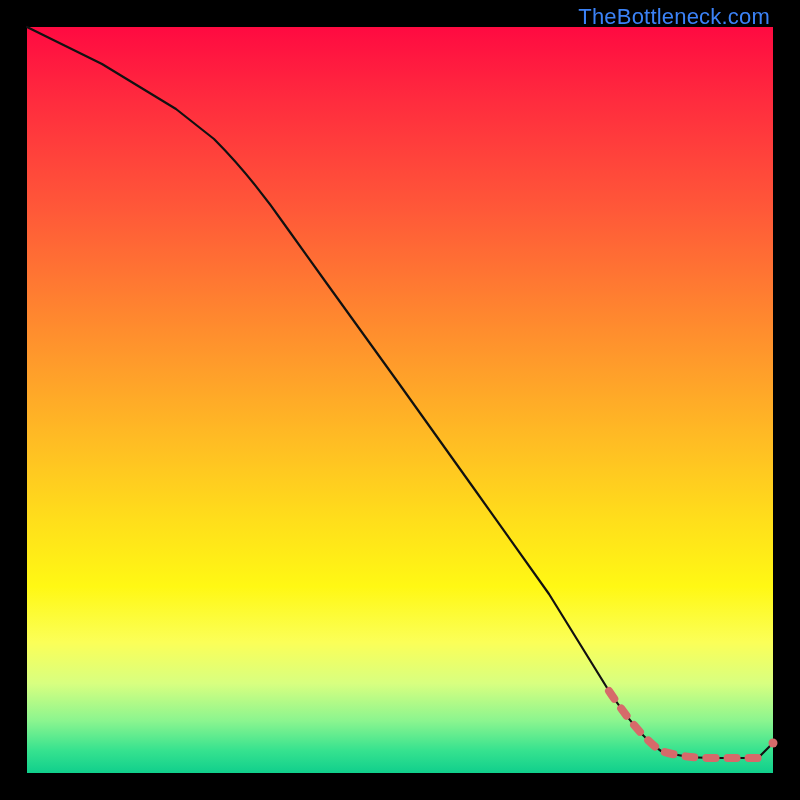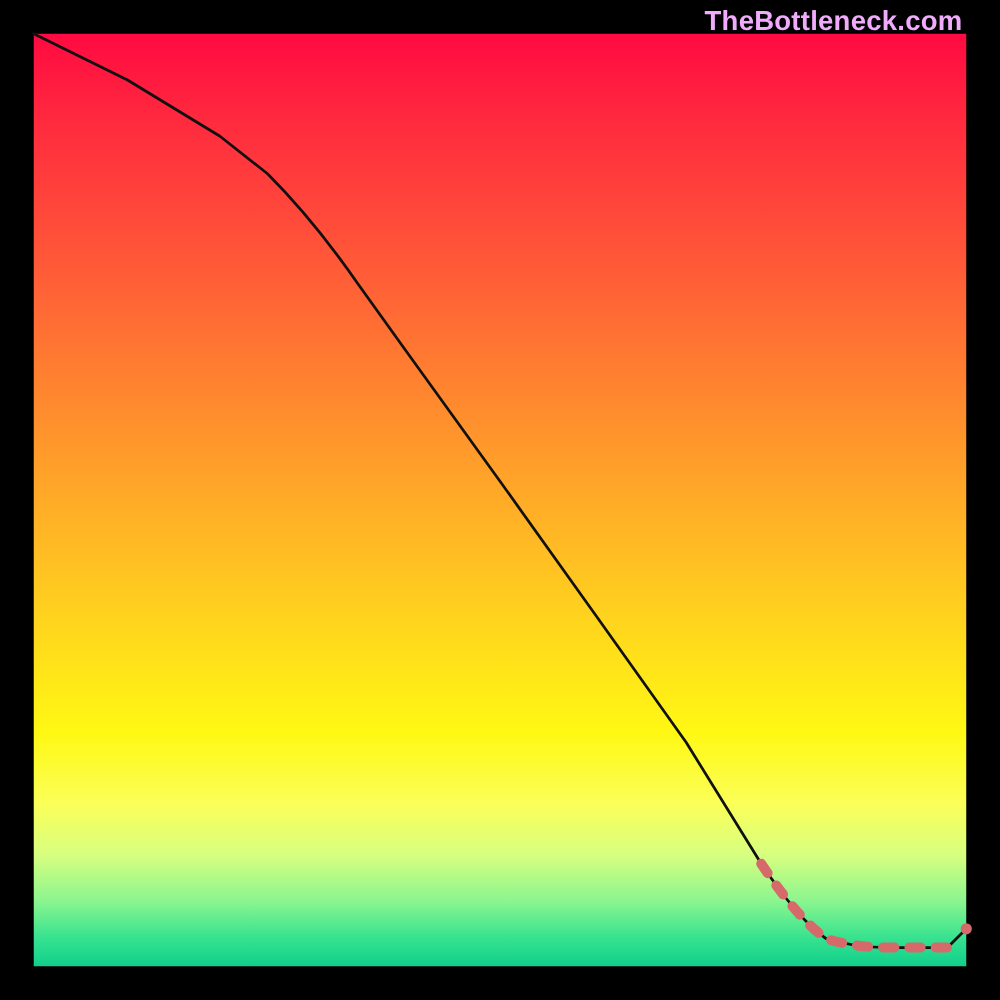--- a/index.html
+++ b/index.html
@@ -37,23 +37,23 @@
       #d8ff80 88%,
       #8bf58f 93%,
       #36e28f 97%,
       #10cf8c 100%
     );
   }
   .watermark {
     position: absolute;
     top: 4px;
     right: 30px;
-    color: #f0abfc;
+    color: #3b82f6;
     font-size: 22px;
-    font-weight: 700;
+    font-weight: 400;
     letter-spacing: 0.2px;
   }
   svg.curve {
     position: absolute;
     left: 0;
     top: 0;
     width: 746px;
     height: 746px;
     overflow: visible;
   }

